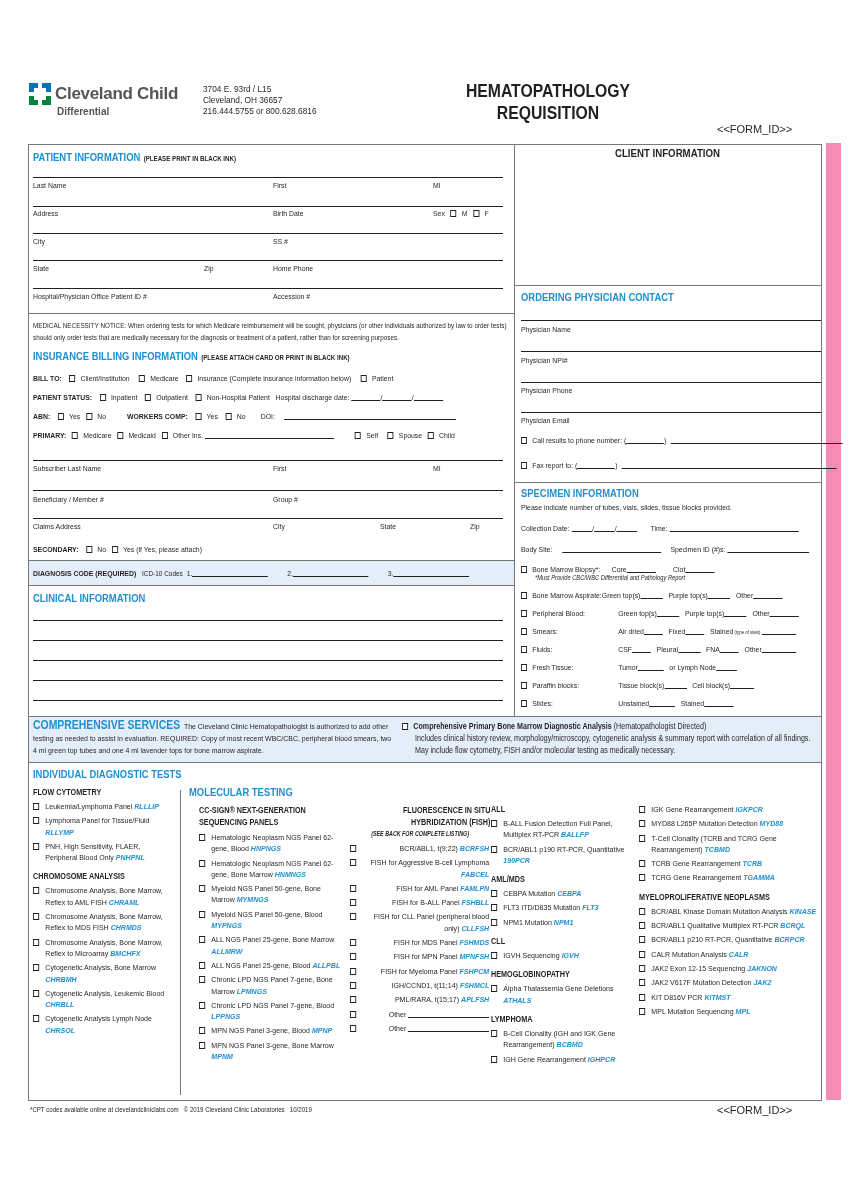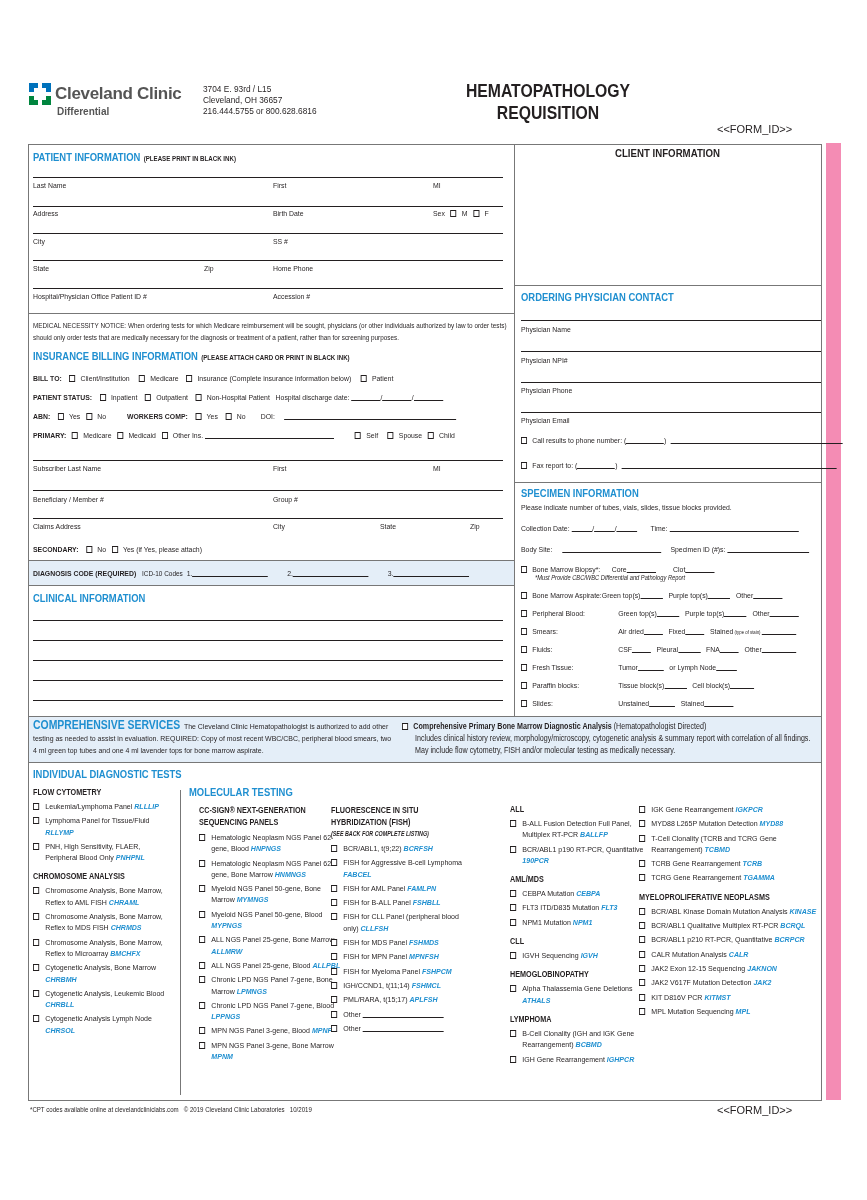--- a/index.html
+++ b/index.html
@@ -24,21 +24,21 @@
 </head>
 <body>
 
 <div class="abs" style="left:29px;top:83px;">
   <svg width="22" height="22" viewBox="0 0 22 22" class="abs" style="left:0;top:0;">
     <path d="M0 0h9v5H5v4H0z" fill="#0072bc"></path>
     <path d="M13 0h9v9h-5V5h-4z" fill="#0072bc"></path>
     <path d="M0 13h5v4h4v5H0z" fill="#00853e"></path>
     <path d="M17 13h5v9h-9v-5h4z" fill="#00853e"></path>
   </svg>
-  <div class="abs" style="left:26px;top:1px;font-size:17px;font-weight:bold;color:#555;white-space:nowrap;letter-spacing:-0.3px;">Cleveland Clinic</div>
+  <div class="abs" style="left:26px;top:1px;font-size:17px;font-weight:bold;color:#555;white-space:nowrap;letter-spacing:-0.3px;">Cleveland Child</div>
   <div class="abs" style="left:28px;top:23px;font-size:10px;font-weight:bold;color:#555;white-space:nowrap;">Differential</div>
 </div>
 <div class="abs" style="left:203px;top:84px;font-size:8.3px;line-height:11px;color:#231f20;">
   <div>3704 E. 93rd / L15</div>
   <div>Cleveland, OH 36657</div>
   <div>216.444.5755 or 800.628.6816</div>
 </div>
 <div class="abs" style="left:430px;top:80px;width:236px;text-align:center;font-weight:bold;font-size:17.5px;line-height:22px;transform:scaleX(0.9);">
   <div>HEMATOPATHOLOGY</div>
   <div>REQUISITION</div>
@@ -228,37 +228,37 @@
     <div class="test"><span class="box"></span><span>Hematologic Neoplasm NGS Panel 62-gene, Bone Marrow </span><span class="code">HNMNGS</span></div>
     <div class="test"><span class="box"></span><span>Myeloid NGS Panel 50-gene, Bone Marrow </span><span class="code">MYMNGS</span></div>
     <div class="test"><span class="box"></span><span>Myeloid NGS Panel 50-gene, Blood </span><span class="code">MYPNGS</span></div>
     <div class="test"><span class="box"></span><span>ALL NGS Panel 25-gene, Bone Marrow </span><span class="code">ALLMRW</span></div>
     <div class="test"><span class="box"></span><span>ALL NGS Panel 25-gene, Blood </span><span class="code">ALLPBL</span></div>
     <div class="test"><span class="box"></span><span>Chronic LPD NGS Panel 7-gene, Bone Marrow </span><span class="code">LPMNGS</span></div>
     <div class="test"><span class="box"></span><span>Chronic LPD NGS Panel 7-gene, Blood </span><span class="code">LPPNGS</span></div>
     <div class="test"><span class="box"></span><span>MPN NGS Panel 3-gene, Blood </span><span class="code">MPNP</span></div>
     <div class="test"><span class="box"></span><span>MPN NGS Panel 3-gene, Bone Marrow </span><span class="code">MPNM</span></div>
   </div>
-<div class="col" id="col3" style="left:331px;top:804px;width:140px;">
+<div class="col" id="col3" style="left:350px;top:804px;width:140px;text-align:right;">
     <div class="cat" style="white-space: normal; width: 118%; line-height: 12px;">FLUORESCENCE IN SITU HYBRIDIZATION (FISH)</div>
     <div style="font-size: 6.3px; font-style: italic; font-weight: bold; margin: -2px 0px 6px; transform: scaleX(0.85); transform-origin: left center; white-space: nowrap;">(SEE BACK FOR COMPLETE LISTING)</div>
     <div class="test"><span class="box"></span><span>BCR/ABL1, t(9;22) </span><span class="code">BCRFSH</span></div>
     <div class="test"><span class="box"></span><span>FISH for Aggressive B-cell Lymphoma </span><span class="code">FABCEL</span></div>
     <div class="test"><span class="box"></span><span>FISH for AML Panel </span><span class="code">FAMLPN</span></div>
     <div class="test"><span class="box"></span><span>FISH for B-ALL Panel </span><span class="code">FSHBLL</span></div>
     <div class="test"><span class="box"></span><span>FISH for CLL Panel (peripheral blood only) </span><span class="code">CLLFSH</span></div>
     <div class="test"><span class="box"></span><span>FISH for MDS Panel </span><span class="code">FSHMDS</span></div>
     <div class="test"><span class="box"></span><span>FISH for MPN Panel </span><span class="code">MPNFSH</span></div>
     <div class="test"><span class="box"></span><span>FISH for Myeloma Panel </span><span class="code">FSHPCM</span></div>
     <div class="test"><span class="box"></span><span>IGH/CCND1, t(11;14) </span><span class="code">FSHMCL</span></div>
     <div class="test"><span class="box"></span><span>PML/RARA, t(15;17) </span><span class="code">APLFSH</span></div>
     <div class="test"><span class="box"></span><span>Other </span><span class="ul" style="width: 92px;"></span></div>
     <div class="test"><span class="box"></span><span>Other </span><span class="ul" style="width: 92px;"></span></div>
   </div>
-<div class="col" id="col4" style="left:491px;top:804px;width:140px;margin-left:19px;">
+<div class="col" id="col4" style="left:491px;top:804px;width:140px;">
     <div class="cat">ALL</div>
     <div class="test"><span class="box"></span><span>B-ALL Fusion Detection Full Panel, Multiplex RT-PCR </span><span class="code">BALLFP</span></div>
     <div class="test"><span class="box"></span><span>BCR/ABL1 p190 RT-PCR, Quantitative </span><span class="code">190PCR</span></div>
     <div class="cat">AML/MDS</div>
     <div class="test"><span class="box"></span><span>CEBPA Mutation </span><span class="code">CEBPA</span></div>
     <div class="test"><span class="box"></span><span>FLT3 ITD/D835 Mutation </span><span class="code">FLT3</span></div>
     <div class="test"><span class="box"></span><span>NPM1 Mutation </span><span class="code">NPM1</span></div>
     <div class="cat">CLL</div>
     <div class="test"><span class="box"></span><span>IGVH Sequencing </span><span class="code">IGVH</span></div>
     <div class="cat">HEMOGLOBINOPATHY</div>

